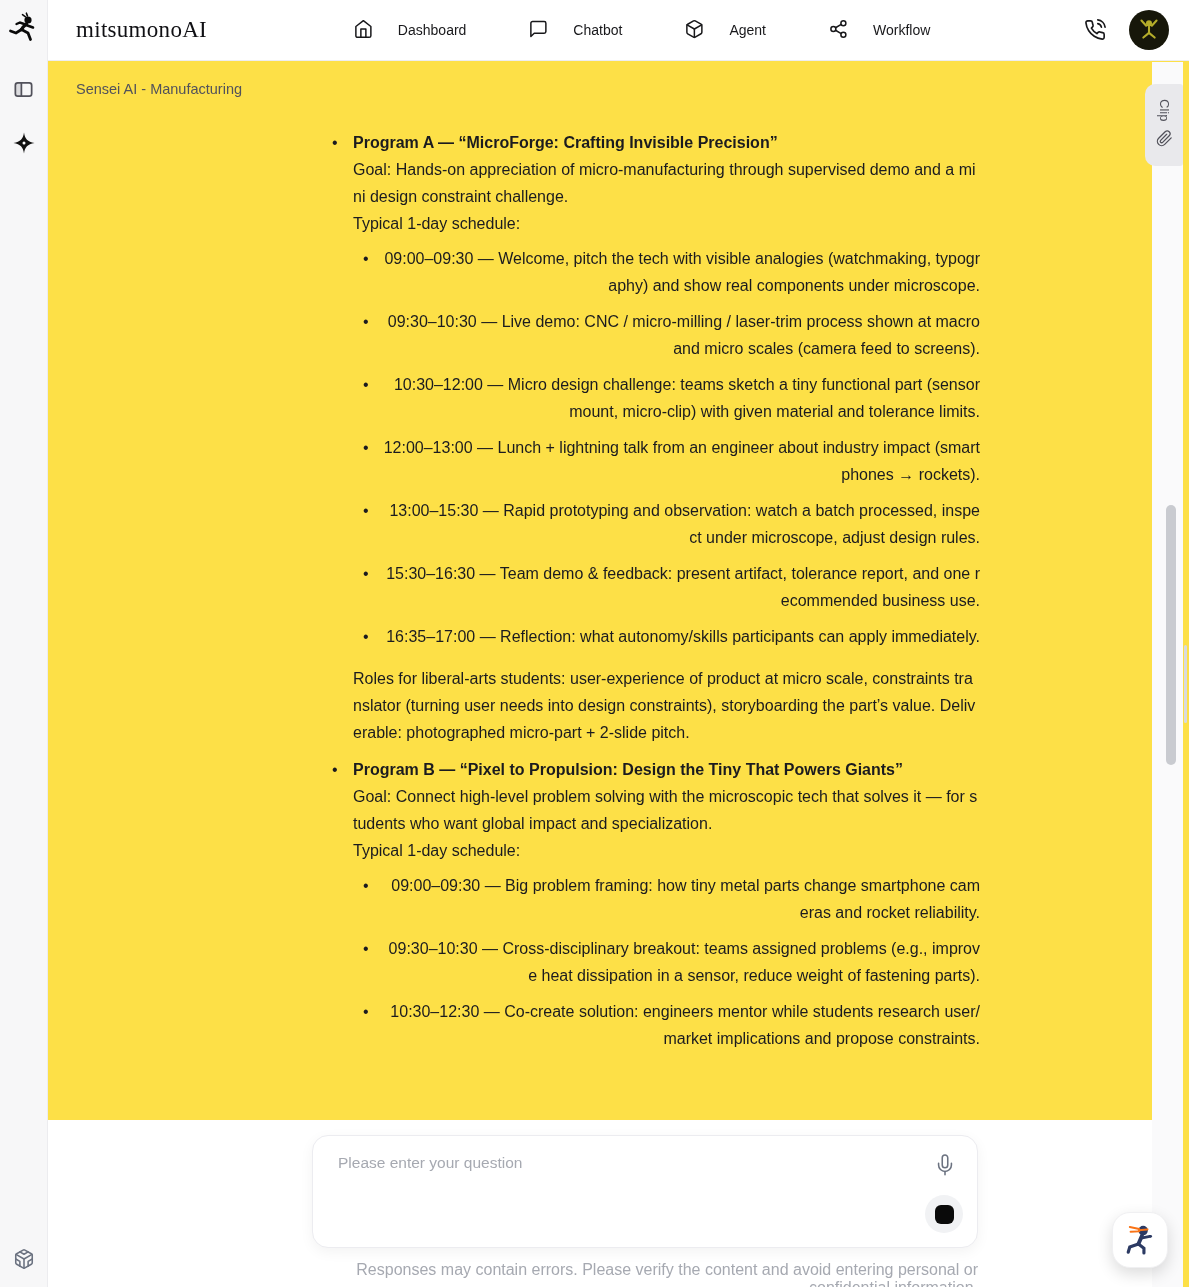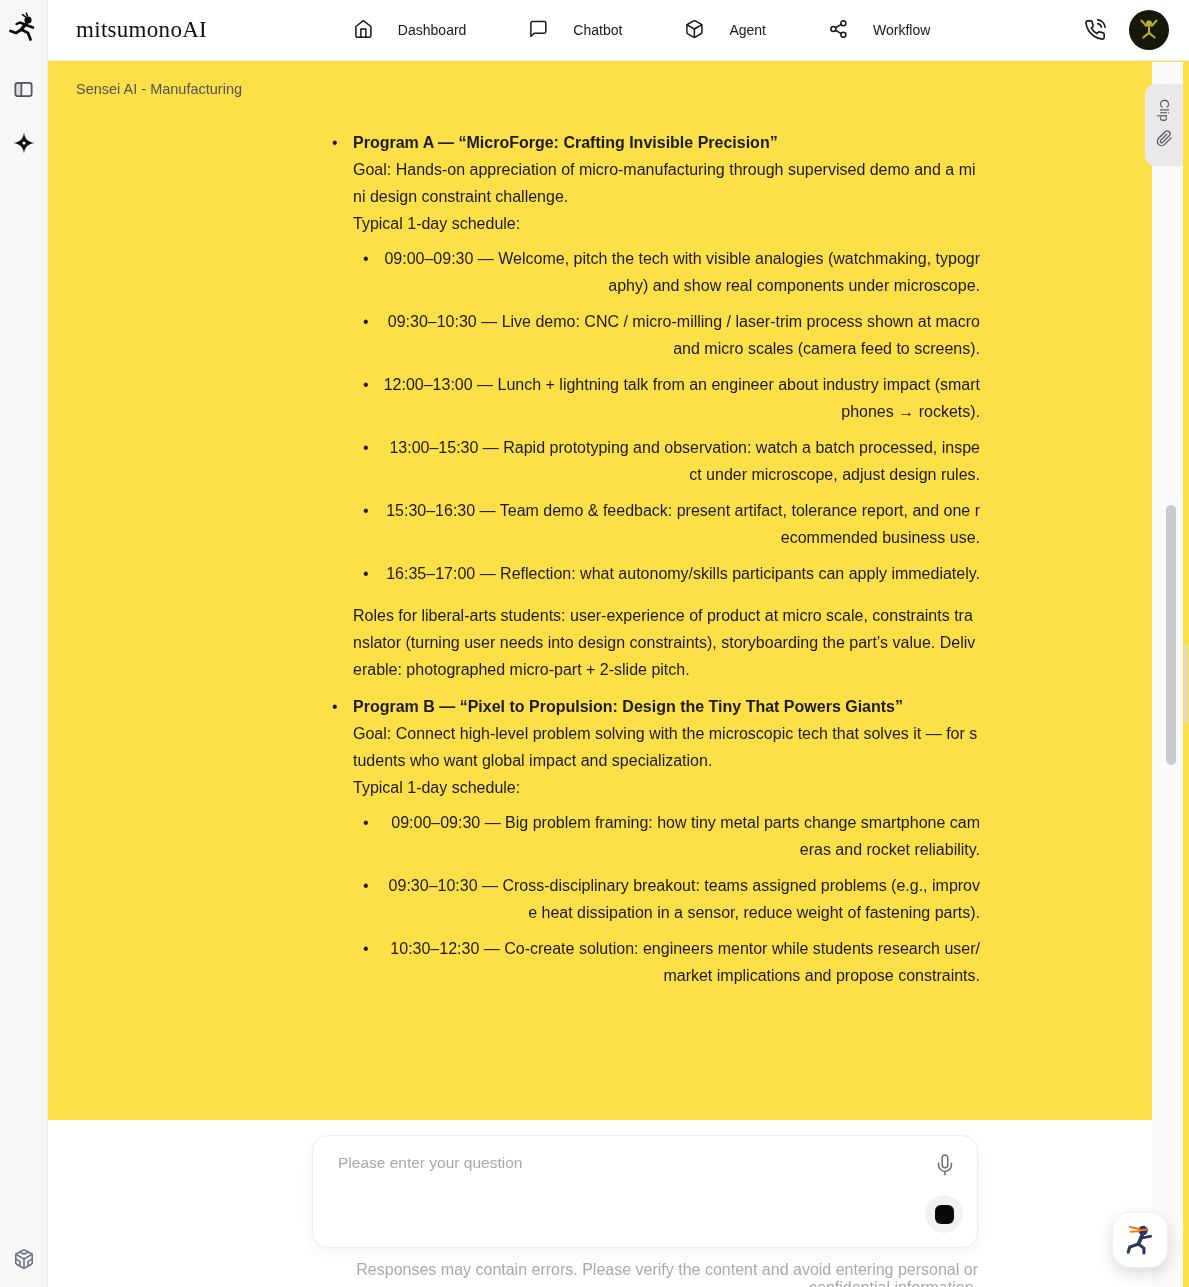--- a/index.html
+++ b/index.html
@@ -205,20 +205,21 @@
 
   <div class="messages">
     <ul class="top-list">
       <li>
         <div class="li-title">Program A — “MicroForge: Crafting Invisible Precision”</div>
         <div>Goal: Hands-on appreciation of micro-manufacturing through supervised demo and a mini design constraint challenge.</div>
         <div>Typical 1-day schedule:</div>
         <ul class="sub-list">
           <li>09:00–09:30 — Welcome, pitch the tech with visible analogies (watchmaking, typography) and show real components under microscope.</li>
           <li>09:30–10:30 — Live demo: CNC / micro-milling / laser-trim process shown at macro and micro scales (camera feed to screens).</li>
+          <li>10:30–12:00 — Micro design challenge: teams sketch a tiny functional part (sensor mount, micro-clip) with given material and tolerance limits.</li>
           <li>12:00–13:00 — Lunch + lightning talk from an engineer about industry impact (smartphones → rockets).</li>
           <li>13:00–15:30 — Rapid prototyping and observation: watch a batch processed, inspect under microscope, adjust design rules.</li>
           <li>15:30–16:30 — Team demo &amp; feedback: present artifact, tolerance report, and one recommended business use.</li>
           <li>16:35–17:00 — Reflection: what autonomy/skills participants can apply immediately.</li>
         </ul>
         <p class="roles">Roles for liberal-arts students: user-experience of product at micro scale, constraints translator (turning user needs into design constraints), storyboarding the part’s value. Deliverable: photographed micro-part + 2-slide pitch.</p>
       </li>
       <li>
         <div class="li-title">Program B — “Pixel to Propulsion: Design the Tiny That Powers Giants”</div>
         <div>Goal: Connect high-level problem solving with the microscopic tech that solves it — for students who want global impact and specialization.</div>

